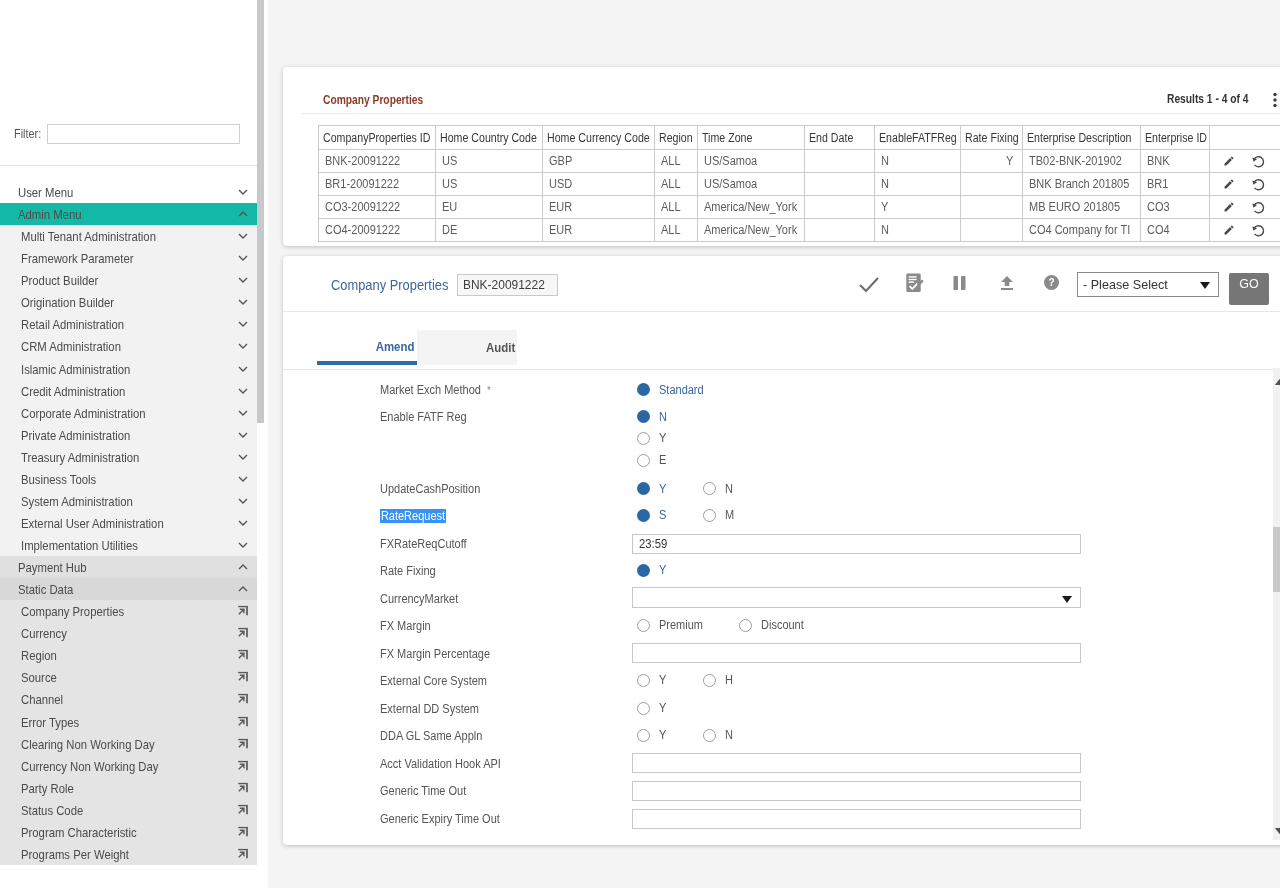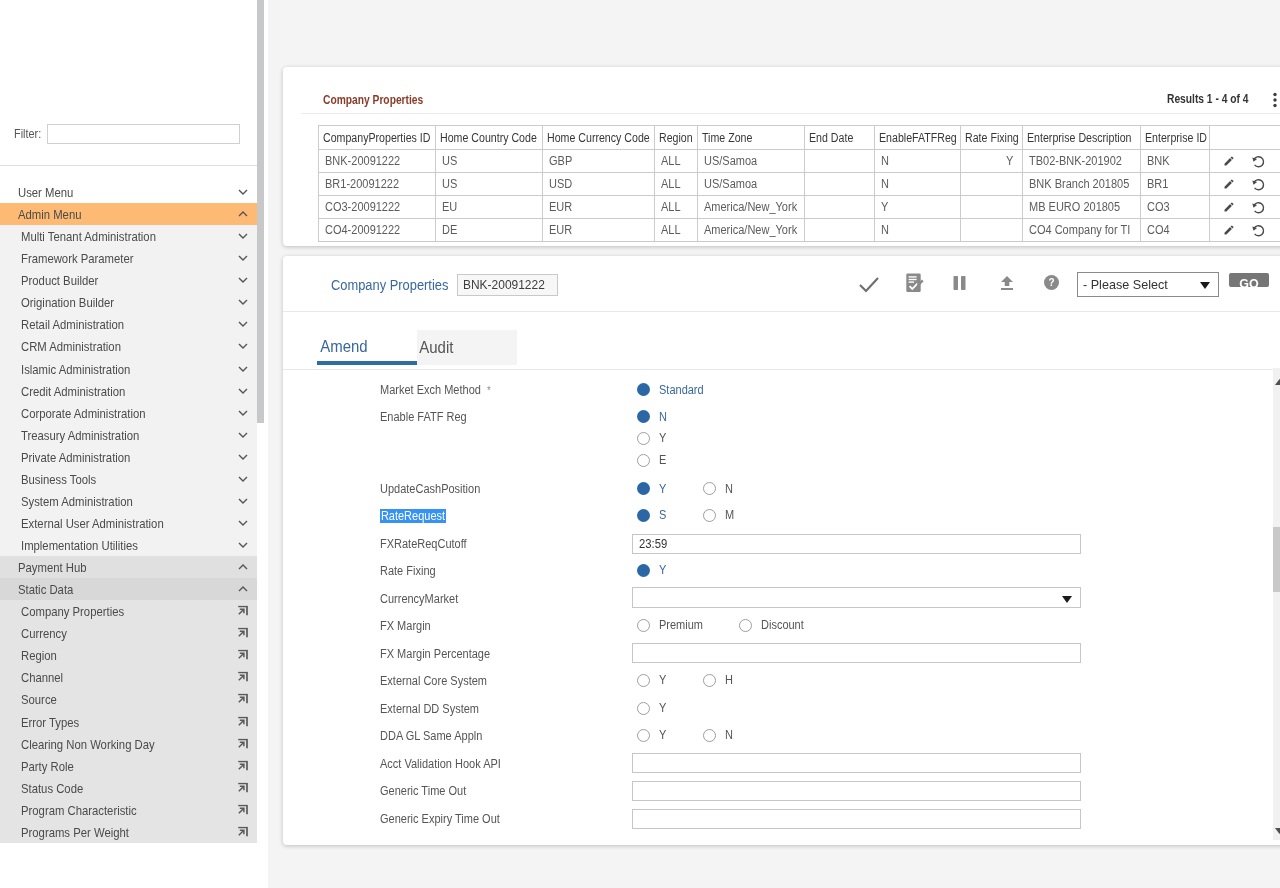--- a/index.html
+++ b/index.html
@@ -17,21 +17,21 @@
 #sbheader .t { position:absolute; font-size:10px; font-weight:bold; white-space:nowrap; }
 #sbthumb { position:absolute; left:257px; top:0; width:7px; height:423px; background:#c6c8ca; }
 .filterlbl { position:absolute; left:14px; top:127px; font-size:12.5px; color:#555; }
 .filterbox { position:absolute; left:47px; top:124px; width:193px; height:20px; border:1px solid #d0d0d0; background:#fff; }
 .sbdiv { position:absolute; left:0; top:165px; width:257px; height:1px; background:#e0e0e0; }
 #menu { position:absolute; left:0; top:181px; width:257px; }
 .mrow { position:relative; height:22.07px; font-size:13px; color:#4b4b4b; }
 .mrow span.lab { position:absolute; left:18px; top:50%; transform:translateY(-50%) scaleX(0.87); transform-origin:0 50%; white-space:nowrap; }
 .mrow.sub span.lab { left:21px; }
 .mrow .ic { position:absolute; right:9px; top:50%; transform:translateY(-50%); }
-.bg-sec  { background:#fdba74; }
+.bg-sec  { background:#14b8a6; }
 .bg-sub  { background:#f2f2f2; }
 .bg-ph   { background:#e0e0e0; }
 .bg-sd   { background:#d8d8d8; }
 .bg-sdi  { background:#e4e4e4; }
 
 #main { position:absolute; left:268px; top:0; width:1012px; height:888px; background:#f4f4f4; }
 .card { position:absolute; left:15px; background:#fff; border-radius:4px; box-shadow:0 1px 4px rgba(0,0,0,0.22); }
 #card1 { top:67px; width:1005px; height:179px; }
 #card2 { top:256px; width:1005px; height:589px; }
 
@@ -44,21 +44,21 @@
 #tbl th { height:24px; font-size:12.5px; color:#373737; }
 #tbl td { height:23px; font-size:12.5px; color:#5c5c5c; }
 #tbl td.ac, #tbl th.ac { border-right:none; }
 #tbl td.ra { text-align:right; padding:0 9px 0 0; }
 .acticons { display:flex; gap:17px; align-items:center; padding-left:7px; }
 .acticons svg { display:block; }
 
 .c2title { position:absolute; left:48px; top:21px; font-size:14px; color:#39679e; }
 .badge { position:absolute; left:174px; top:18px; height:22px; line-height:20px; padding:0 5px; background:#f7f7f7; border:1px solid #c9c9c9; font-size:13px; color:#3c3c3c; }
 .hdiv { position:absolute; left:0; top:55px; width:100%; height:1px; background:#e8e8e8; }
-.tab { position:absolute; text-align:left; font-size:17px; }
+.tab { position:absolute; text-align:right; font-size:13px;font-weight:bold; }
 .tabline { position:absolute; width:100px; height:4px; background:#2e6da4; }
 .tabdiv { position:absolute; left:0; top:113px; width:100%; height:1px; background:#e8e8e8; }
 
 #form { position:absolute; left:0; top:114px; width:100%; height:474px; }
 .flabel { position:absolute; left:97px; font-size:12.5px; color:#555; white-space:nowrap; transform:translateY(-50%) scaleX(0.88); transform-origin:0 50%; }
 .radio { position:absolute; width:13px; height:13px; border-radius:50%; }
 .radio.on { background:#2c67a5; }
 .radio.off { background:#fff; border:1px solid #9e9e9e; }
 .rlab { position:absolute; font-size:12.5px; white-space:nowrap; transform:translateY(-50%) scaleX(0.88); transform-origin:0 50%; }
 .rlab.on { color:#39679e; }
@@ -68,21 +68,21 @@
 .fselect .ar { position:absolute; right:8px; top:8px; width:0; height:0; border-left:5.5px solid transparent; border-right:5.5px solid transparent; border-top:7px solid #1a1a1a; }
 .hl { background:#3693f5; color:#fff; padding:0 1px; }
 
 #fscroll { position:absolute; left:990px; top:112px; width:15px; height:472px; background:#f1f1f1; }
 #fthumb { position:absolute; left:990px; top:271px; width:15px; height:65px; background:#c9c9c9; }
 .sbarr { position:absolute; }
 
 .tico { position:absolute; }
 .goselect { position:absolute; top:16px; left:794px; width:142px; height:25px; border:1px solid #8a8a8a; background:#fff; font-size:13px; color:#333; line-height:23px; padding-left:5px; }
 .goselect .ar { position:absolute; right:8px; top:9px; width:0; height:0; border-left:5.5px solid transparent; border-right:5.5px solid transparent; border-top:7px solid #1a1a1a; }
-.gobtn { position:absolute; top:17px; left:946px; width:40px; height:14px; background:#767676; border-radius:2px; color:#fff; font-size:12.5px; font-weight:bold; text-align:center; line-height:22px; }
+.gobtn { position:absolute; top:17px; left:946px; width:40px; height:32px; background:#767676; border-radius:2px; color:#fff; font-size:12.5px; font-weight:normal; text-align:center; line-height:22px; }
 </style>
 </head>
 <body>
 
 <div id="sidebar">
   <span class="filterlbl"><span class="cx c87">Filter:</span></span>
   <div class="filterbox"></div>
   <div class="sbdiv"></div>
   <div id="menu">
 <div class="mrow ">
@@ -145,27 +145,27 @@
           <polyline points="1,1 5,5 9,1" fill="none" stroke="#555" stroke-width="1.4"></polyline>
         </svg>
       </div>
 <div class="mrow bg-sub sub">
         <span class="lab">Corporate Administration</span>
         <svg class="ic" width="10" height="6" viewBox="0 0 10 6">
           <polyline points="1,1 5,5 9,1" fill="none" stroke="#555" stroke-width="1.4"></polyline>
         </svg>
       </div>
 <div class="mrow bg-sub sub">
+        <span class="lab">Private Administration</span>
+        <svg class="ic" width="10" height="6" viewBox="0 0 10 6">
+          <polyline points="1,1 5,5 9,1" fill="none" stroke="#555" stroke-width="1.4"></polyline>
+        </svg>
+      </div>
+<div class="mrow bg-sub sub">
         <span class="lab">Treasury Administration</span>
-        <svg class="ic" width="10" height="6" viewBox="0 0 10 6">
-          <polyline points="1,1 5,5 9,1" fill="none" stroke="#555" stroke-width="1.4"></polyline>
-        </svg>
-      </div>
-<div class="mrow bg-sub sub">
-        <span class="lab">Private Administration</span>
         <svg class="ic" width="10" height="6" viewBox="0 0 10 6">
           <polyline points="1,1 5,5 9,1" fill="none" stroke="#555" stroke-width="1.4"></polyline>
         </svg>
       </div>
 <div class="mrow bg-sub sub">
         <span class="lab">Business Tools</span>
         <svg class="ic" width="10" height="6" viewBox="0 0 10 6">
           <polyline points="1,1 5,5 9,1" fill="none" stroke="#555" stroke-width="1.4"></polyline>
         </svg>
       </div>
@@ -214,42 +214,49 @@
         </svg>
       </div>
 <div class="mrow bg-sdi sub">
         <span class="lab">Region</span>
         <svg class="ic" width="11" height="11" viewBox="0 0 11 11">
           <path d="M1.2,1.0 H10.0 V9.8" fill="none" stroke="#5a5a5a" stroke-width="1.7"></path>
           <path d="M1.8,8.8 L6.6,4.0 M2.8,3.7 H6.9 V7.8" fill="none" stroke="#5a5a5a" stroke-width="1.5"></path>
         </svg>
       </div>
 <div class="mrow bg-sdi sub">
+        <span class="lab">Source</span>
+        <svg class="ic" width="11" height="11" viewBox="0 0 11 11">
+          <path d="M1.2,1.0 H10.0 V9.8" fill="none" stroke="#5a5a5a" stroke-width="1.7"></path>
+          <path d="M1.8,8.8 L6.6,4.0 M2.8,3.7 H6.9 V7.8" fill="none" stroke="#5a5a5a" stroke-width="1.5"></path>
+        </svg>
+      </div>
+<div class="mrow bg-sdi sub">
         <span class="lab">Channel</span>
         <svg class="ic" width="11" height="11" viewBox="0 0 11 11">
           <path d="M1.2,1.0 H10.0 V9.8" fill="none" stroke="#5a5a5a" stroke-width="1.7"></path>
           <path d="M1.8,8.8 L6.6,4.0 M2.8,3.7 H6.9 V7.8" fill="none" stroke="#5a5a5a" stroke-width="1.5"></path>
         </svg>
       </div>
 <div class="mrow bg-sdi sub">
-        <span class="lab">Source</span>
-        <svg class="ic" width="11" height="11" viewBox="0 0 11 11">
-          <path d="M1.2,1.0 H10.0 V9.8" fill="none" stroke="#5a5a5a" stroke-width="1.7"></path>
-          <path d="M1.8,8.8 L6.6,4.0 M2.8,3.7 H6.9 V7.8" fill="none" stroke="#5a5a5a" stroke-width="1.5"></path>
-        </svg>
-      </div>
-<div class="mrow bg-sdi sub">
         <span class="lab">Error Types</span>
         <svg class="ic" width="11" height="11" viewBox="0 0 11 11">
           <path d="M1.2,1.0 H10.0 V9.8" fill="none" stroke="#5a5a5a" stroke-width="1.7"></path>
           <path d="M1.8,8.8 L6.6,4.0 M2.8,3.7 H6.9 V7.8" fill="none" stroke="#5a5a5a" stroke-width="1.5"></path>
         </svg>
       </div>
 <div class="mrow bg-sdi sub">
         <span class="lab">Clearing Non Working Day</span>
+        <svg class="ic" width="11" height="11" viewBox="0 0 11 11">
+          <path d="M1.2,1.0 H10.0 V9.8" fill="none" stroke="#5a5a5a" stroke-width="1.7"></path>
+          <path d="M1.8,8.8 L6.6,4.0 M2.8,3.7 H6.9 V7.8" fill="none" stroke="#5a5a5a" stroke-width="1.5"></path>
+        </svg>
+      </div>
+<div class="mrow bg-sdi sub">
+        <span class="lab">Currency Non Working Day</span>
         <svg class="ic" width="11" height="11" viewBox="0 0 11 11">
           <path d="M1.2,1.0 H10.0 V9.8" fill="none" stroke="#5a5a5a" stroke-width="1.7"></path>
           <path d="M1.8,8.8 L6.6,4.0 M2.8,3.7 H6.9 V7.8" fill="none" stroke="#5a5a5a" stroke-width="1.5"></path>
         </svg>
       </div>
 <div class="mrow bg-sdi sub">
         <span class="lab">Party Role</span>
         <svg class="ic" width="11" height="11" viewBox="0 0 11 11">
           <path d="M1.2,1.0 H10.0 V9.8" fill="none" stroke="#5a5a5a" stroke-width="1.7"></path>
           <path d="M1.8,8.8 L6.6,4.0 M2.8,3.7 H6.9 V7.8" fill="none" stroke="#5a5a5a" stroke-width="1.5"></path>

